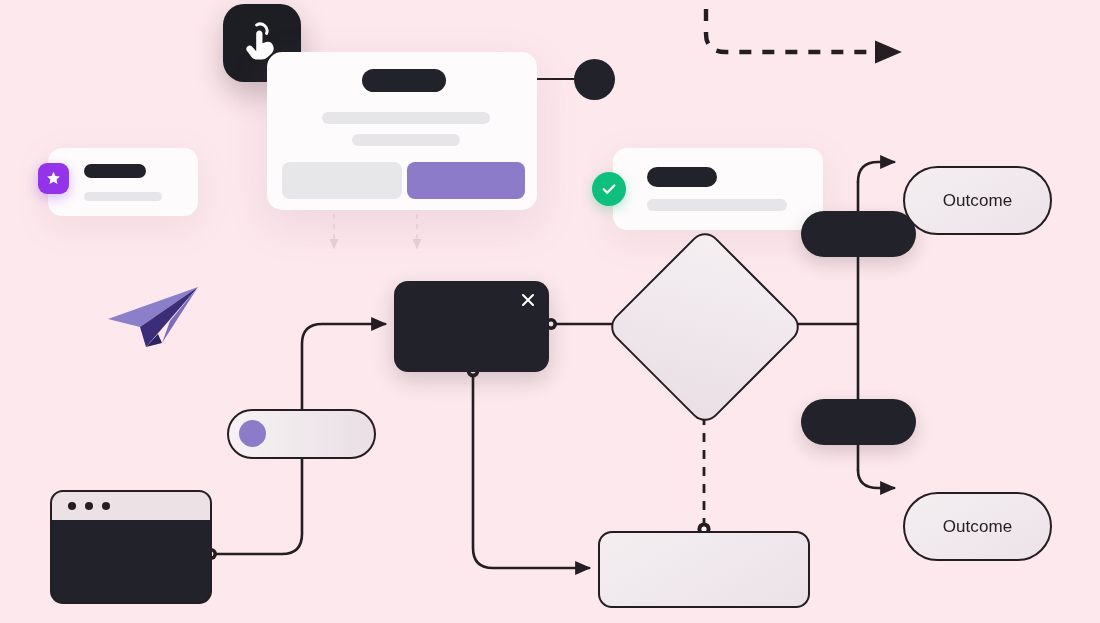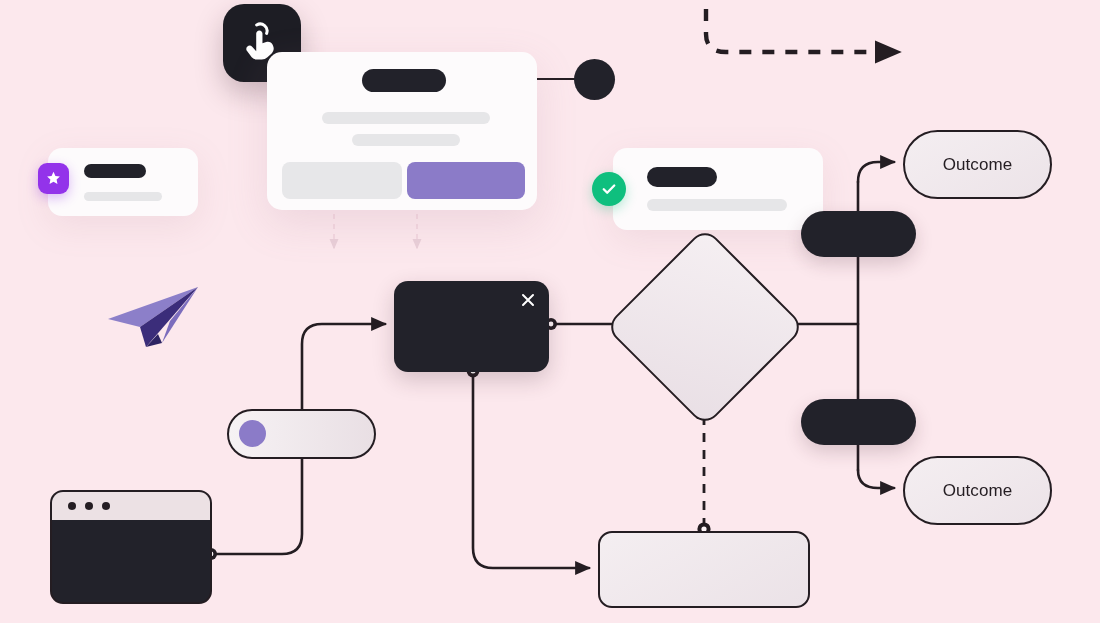--- a/index.html
+++ b/index.html
@@ -60,21 +60,21 @@
   .node-dark{background:#22222a;border-radius:14px;}
   .node-light{
     background:linear-gradient(150deg,#f4eef1 0%,#ebe2e7 100%);
     border:2.4px solid #241d22;border-radius:14px;
   }
   .pill-dark{background:#22222a;border-radius:99px;}
   .pill-out{
     background:linear-gradient(150deg,#f4eef1 0%,#ece3e8 100%);
     border:2.6px solid #241d22;border-radius:99px;
     display:flex;align-items:center;justify-content:center;
-    font-size:17px;color:#241d22;letter-spacing:.1px;
+    font-size:17px;color:#241d22;letter-spacing:.1px;margin-top:36px;
   }
 
   
   #node-process{left:394px;top:281px;width:155px;height:91px;
     box-shadow:0 8px 22px rgba(60,30,45,.2);}
   #icon-close{position:absolute;right:13px;top:11px;width:16px;height:16px;}
 
   
   #node-decision{
     position:absolute;left:634px;top:256px;width:138px;height:138px;

